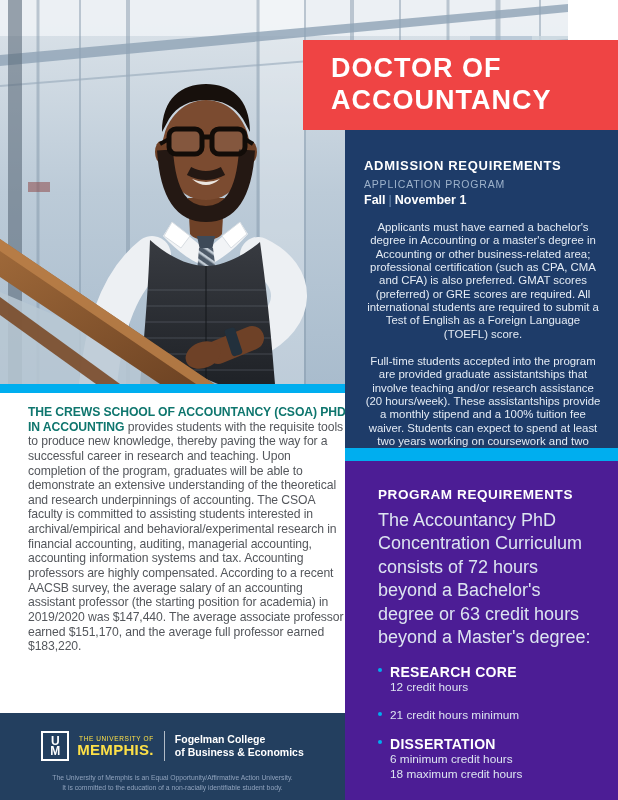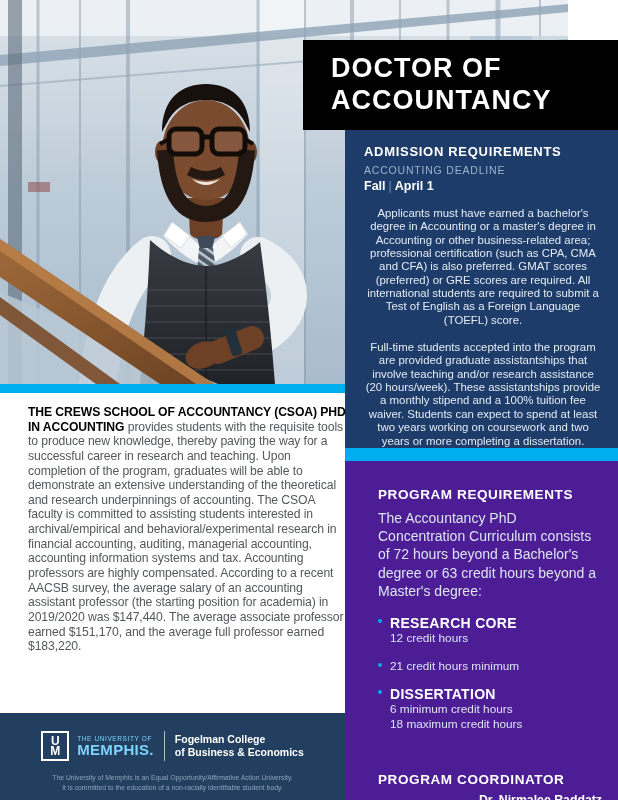--- a/index.html
+++ b/index.html
@@ -8,66 +8,66 @@
     overflow:hidden;margin:0 auto;
     font-family:"Liberation Sans",sans-serif;
     -webkit-font-smoothing:antialiased;
   }
   
   .photo{position:absolute;left:0;top:0;width:568px;height:384px;}
   .photo svg{display:block;width:100%;height:100%;}
   
   .title-box{
     position:absolute;left:303px;top:40px;width:315px;height:90px;
-    background:#000000;color:#fff;display:flex;flex-direction:column;
+    background:#ef4444;color:#fff;display:flex;flex-direction:column;
     justify-content:center;padding-left:28px;box-sizing:border-box;
     font-weight:bold;font-size:27px;letter-spacing:1px;line-height:1.18;
   }
   
   .adm-panel{
     position:absolute;left:345px;top:130px;width:273px;height:318px;
-    background:#1e3c69;box-sizing:border-box;padding:14px 16px 0 19px;color:#e4ebf4;
+    background:#1e3c69;box-sizing:border-box;padding:28px 16px 0 19px;color:#e4ebf4;
   }
   .adm-heading{font-size:13px;font-weight:bold;color:#ffffff;letter-spacing:.7px;margin:0 0 5px 0;}
   .adm-deadline-label{font-size:10.5px;color:#9db2cb;letter-spacing:.8px;margin:0 0 3px 0;}
   .adm-deadline-val{font-size:12.5px;font-weight:bold;color:#ffffff;}
   .adm-deadline-val .sep{color:#6c8cb0;font-weight:normal;padding:0 3px;}
   .adm-para{font-size:11.4px;line-height:1.17;margin:14px 0 0 0;color:#e4ebf4;text-align:center;}
   .cyan-bar-right{position:absolute;left:345px;top:448px;width:273px;height:13px;background:#00aeef;}
   .cyan-bar-left{position:absolute;left:0;top:384px;width:345px;height:9px;background:#00aeef;}
   .prog-panel{
     position:absolute;left:345px;top:461px;width:273px;height:341px;
     background:#4c1d95;box-sizing:border-box;padding:26px 16px 0 33px;color:#dce4f0;
   }
   .prog-heading{font-size:13.5px;font-weight:bold;color:#ffffff;letter-spacing:.6px;margin:0;}
-  .prog-intro{font-size:14px;line-height:1.3;margin:7px 0 0 0;width:218px;}
+  .prog-intro{font-size:18px;line-height:1.3;margin:7px 0 0 0;width:218px;}
   .pr-list{margin-top:15px;}
   .pr-item{position:relative;padding-left:12px;margin-bottom:13px;}
   .pr-item::before{content:'';position:absolute;left:0;top:4px;width:4px;height:4px;border-radius:50%;background:#00aeef;}
   .pr-title{font-size:14px;font-weight:bold;color:#ffffff;letter-spacing:.3px;}
   .pr-line{font-size:11.8px;line-height:1.25;color:#dce4f0;}
   .coord{margin-top:40px;}
   .coord-heading{font-size:13.5px;font-weight:bold;color:#ffffff;letter-spacing:.6px;margin:0 0 6px 0;}
   .coord-name{font-size:12.3px;font-weight:bold;color:#ffffff;margin:0 0 3px 0;text-align:right;}
   .coord-contact{font-size:11.8px;color:#d5e0ee;}
   .coord-contact .sep{color:#5fa8dc;padding:0 3px;}
   
   .about{position:absolute;left:28px;top:405px;width:318px;color:#54575c;
          font-size:12.2px;line-height:1.2;letter-spacing:-.1px;}
   .about p{margin:0;}
-  .about .lead{font-weight:bold;color:#000000;}
+  .about .lead{font-weight:bold;color:#0f766e;}
   .about .more{margin-top:16px;}
   .about .site{font-weight:bold;color:#202124;}
   
   .footer{position:absolute;left:0;top:713px;width:345px;height:87px;background:#233f5f;
           display:flex;flex-direction:column;align-items:center;box-sizing:border-box;padding-top:18px;}
   .logo-row{display:flex;align-items:center;}
   .um-shield{width:24px;height:26px;border:2px solid #fff;display:flex;flex-direction:column;
              align-items:center;justify-content:center;color:#fff;font-weight:bold;font-size:12px;line-height:.85;}
-  .univ-text{margin-left:8px;color:#7dd3fc;}
+  .univ-text{margin-left:8px;color:#fde047;text-align:right;}
   .univ-small{font-size:6.5px;letter-spacing:.6px;}
   .univ-big{font-size:15px;font-weight:bold;letter-spacing:.3px;line-height:1;}
   .logo-divider{width:1px;height:30px;background:rgba(255,255,255,.65);margin:0 10px;}
   .college-text{color:#fff;font-weight:bold;font-size:10.5px;line-height:1.25;}
   .fineprint{margin-top:12px;text-align:center;color:#8fa2bc;font-size:6.8px;line-height:1.5;}
 </style>
 </head>
 <body>
 
 <div class="page">
@@ -174,23 +174,23 @@
     </svg>
   </div>
 
   <div class="title-box">
     <span>DOCTOR OF</span>
     <span>ACCOUNTANCY</span>
   </div>
 
   <div class="adm-panel">
     <div class="adm-heading">ADMISSION REQUIREMENTS</div>
-    <div class="adm-deadline-label">ACCOUNTING DEADLINE</div>
+    <div class="adm-deadline-label">APPLICATION PROGRAM</div>
     <div class="adm-deadline-val">
-      <span>Fall</span><span class="sep">|</span><span>April 1</span>
+      <span>Fall</span><span class="sep">|</span><span>November 1</span>
     </div>
     <p class="adm-para">Applicants must have earned a bachelor's degree in Accounting or a master's degree in Accounting or other business-related area; professional certification (such as CPA, CMA and CFA) is also preferred. GMAT scores (preferred) or GRE scores are required. All international students are required to submit a Test of English as a Foreign Language (TOEFL) score.</p>
     <p class="adm-para">Full-time students accepted into the program are provided graduate assistantships that involve teaching and/or research assistance (20 hours/week). These assistantships provide a monthly stipend and a 100% tuition fee waiver. Students can expect to spend at least two years working on coursework and two years or more completing a dissertation. tudents must also pass oral and written comprehensive exams.</p>
   </div>
 
   <div class="cyan-bar-left"></div>
   <div class="cyan-bar-right"></div>
 
   <div class="prog-panel">
     <div class="prog-heading">PROGRAM REQUIREMENTS</div>

